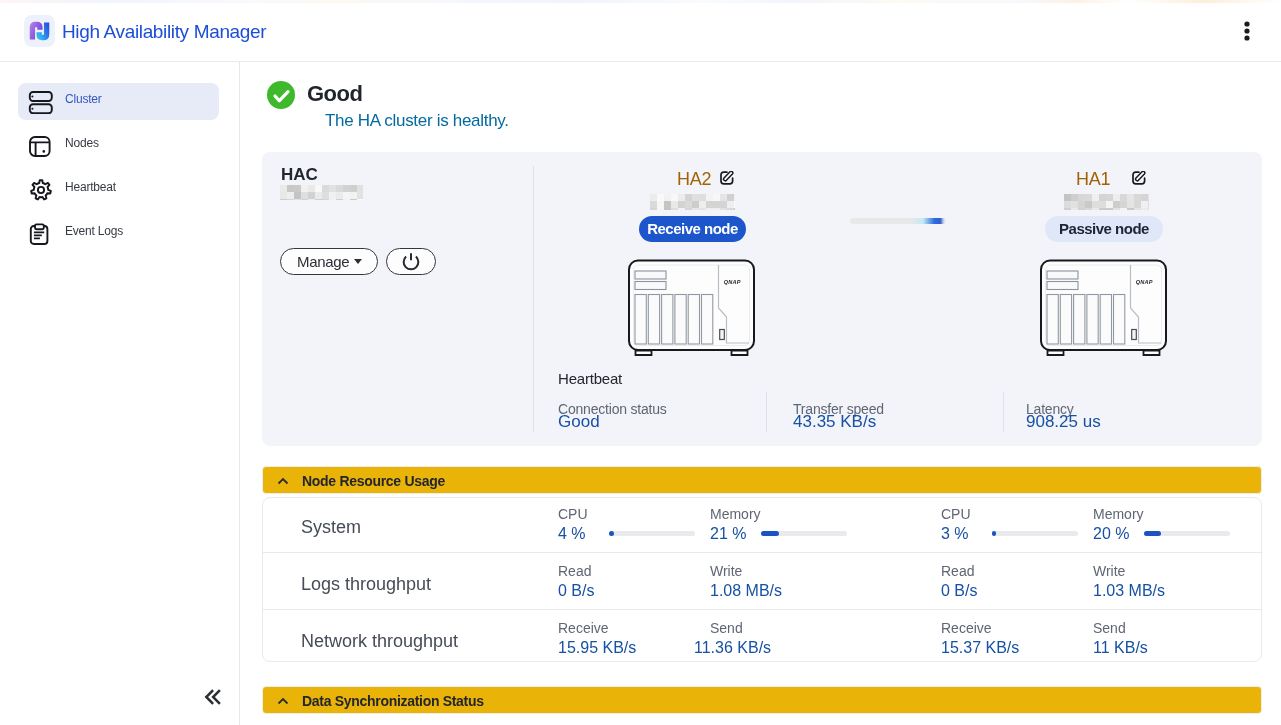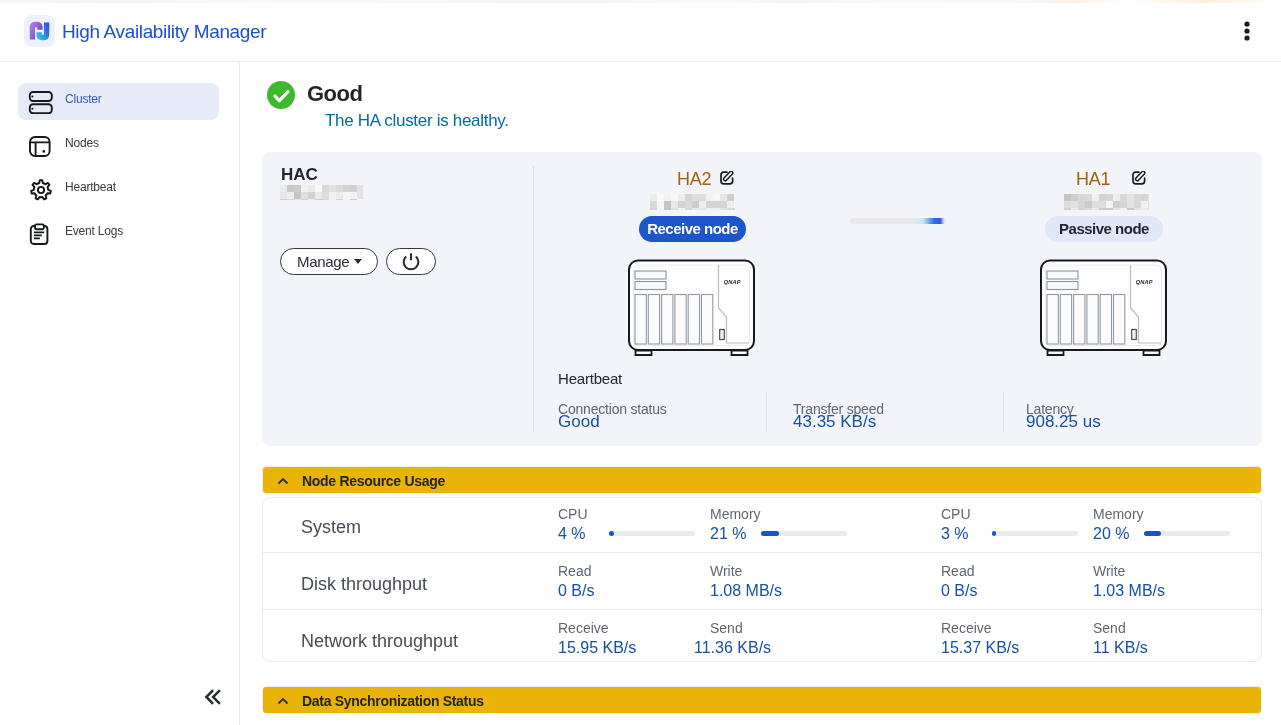--- a/index.html
+++ b/index.html
@@ -340,21 +340,21 @@
 <svg width="12" height="12" viewBox="0 0 12 12" fill="none" stroke="#2c2f35" stroke-width="1.8">
       <path d="M1.5 8.5 L6 4 L10.5 8.5"></path>
     </svg>
 <div class="txt">Node Resource Usage</div>
 </div>
 
 <div id="tablewrap"></div>
 <div class="rowline" style="top:552px"></div>
 <div class="rowline" style="top:609px"></div>
 <div class="rlabel" style="top:517px">System</div>
-<div class="rlabel" style="top:574px">Disk throughput</div>
+<div class="rlabel" style="top:574px">Logs throughput</div>
 <div class="rlabel" style="top:631px">Network throughput</div>
 
 <div class="clabel" style="left:558px;top:506px">CPU</div>
 <div class="cval" style="left:558px;top:525px">4 %</div>
 <div class="track" style="left:609px;top:531px">
     <div class="fill" style="width:5px"></div>
   </div>
 <div class="clabel" style="left:710px;top:506px">Memory</div>
 <div class="cval" style="left:710px;top:525px">21 %</div>
 <div class="track" style="left:761px;top:531px">

